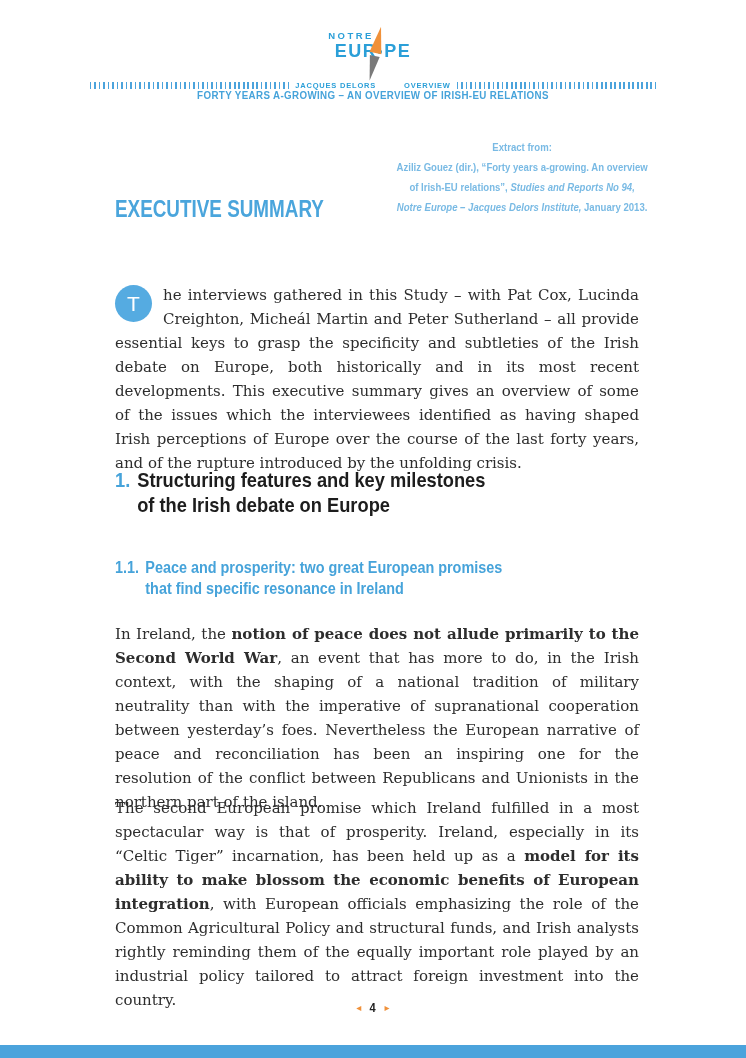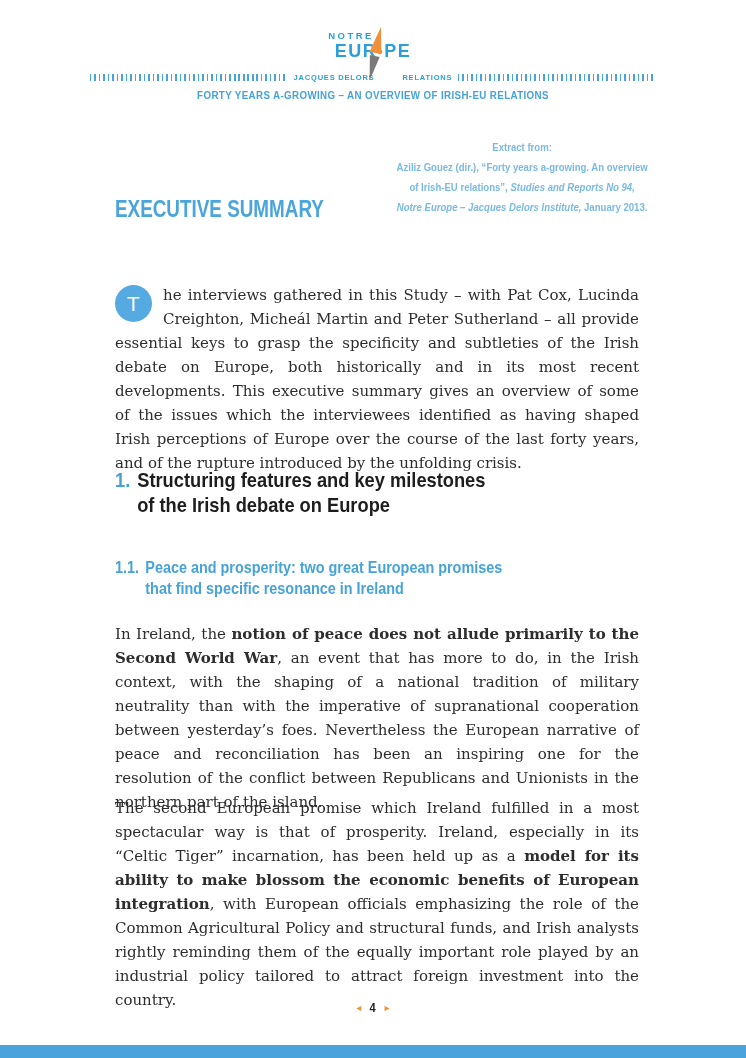--- a/index.html
+++ b/index.html
@@ -13,21 +13,21 @@
     position:absolute; top:30px; left:0; right:44px; text-align:center;
     font-size:9.5px; font-weight:bold; letter-spacing:2.5px; color:#2b9fd8;
   }
   .logo-europe {
     position:absolute; top:41px; left:0; right:0; text-align:center;
     font-size:18px; font-weight:bold; letter-spacing:1.5px; color:#2b9fd8;
   }
   .logo-europe .dot { font-size:15px; }
   .needle { position:absolute; top:26px; left:50%; margin-left:-8px; width:20px; height:58px; z-index:3; }
   .rule-row {
-    position:absolute; top:73px; left:90px; right:90px; height:8px;
+    position:absolute; top:81px; left:90px; right:90px; height:8px;
     display:flex; align-items:center; z-index:1;
   }
   .dashes {
     flex:1; height:7px;
     background:repeating-linear-gradient(90deg,#4ba3dc 0 1.5px, transparent 1.5px 4.5px);
   }
   .rule-label {
     font-size:7.5px; font-weight:bold; color:#2b9fd8; letter-spacing:0.8px; white-space:nowrap;
   }
   .rule-label.left { margin:0 9px 0 6px; }
@@ -104,21 +104,21 @@
     <g transform="rotate(12 10 29)">
       <polygon points="10,0 16,27 4,27" fill="#f0913a"></polygon>
       <polygon points="5,30 15,30 10,55" fill="#7a7a7a"></polygon>
     </g>
   </svg>
 
   <div class="rule-row">
     <div class="dashes"></div>
     <span class="rule-label left">JACQUES DELORS</span>
     <span class="rule-gap"></span>
-    <span class="rule-label right">RELATIONS</span>
+    <span class="rule-label right">OVERVIEW</span>
     <div class="dashes"></div>
   </div>
 
   <div class="doc-title">FORTY YEARS A-GROWING – AN OVERVIEW OF IRISH-EU RELATIONS</div>
 
   <div class="extract">
     <div>Extract from:</div>
     <div>Aziliz Gouez (dir.), “Forty years a-growing. An overview</div>
     <div><span>of Irish-EU relations”, </span><span class="it">Studies and Reports No 94,</span></div>
     <div><span class="it">Notre Europe – Jacques Delors Institute,</span><span> January 2013.</span></div>

